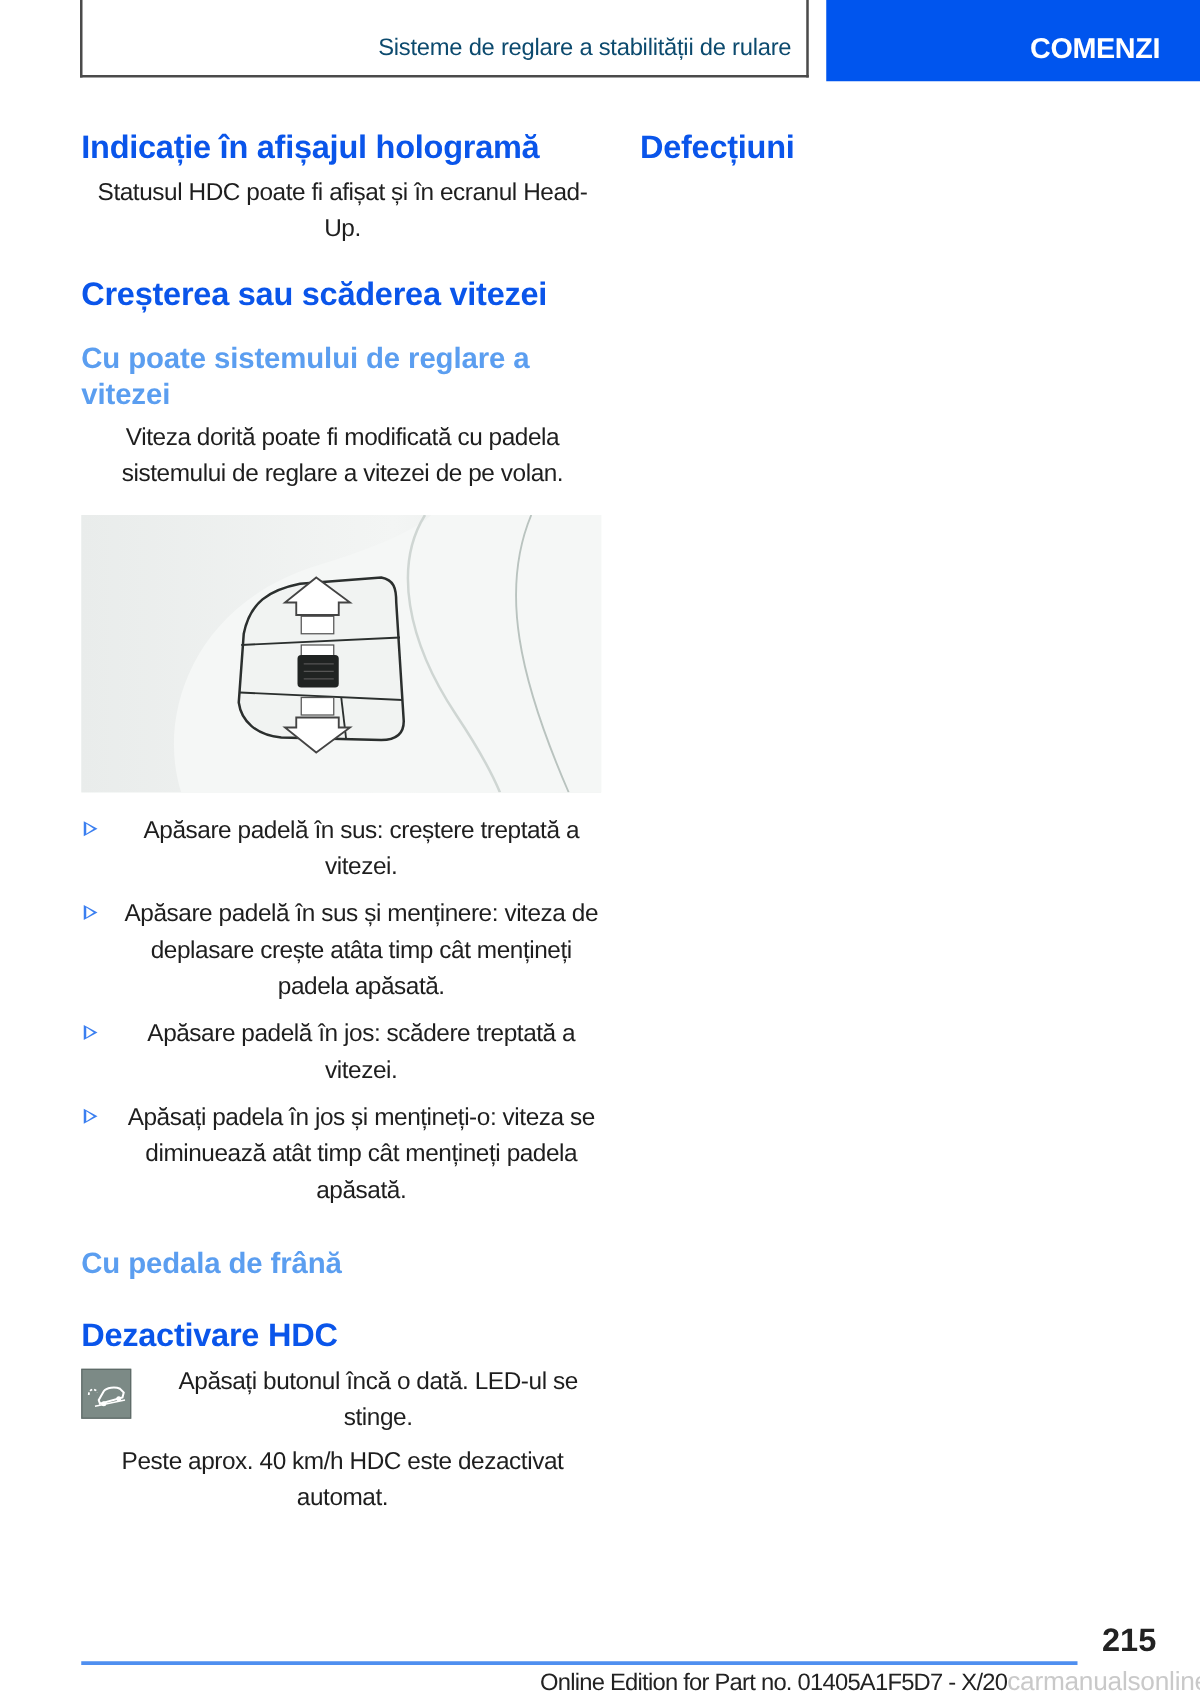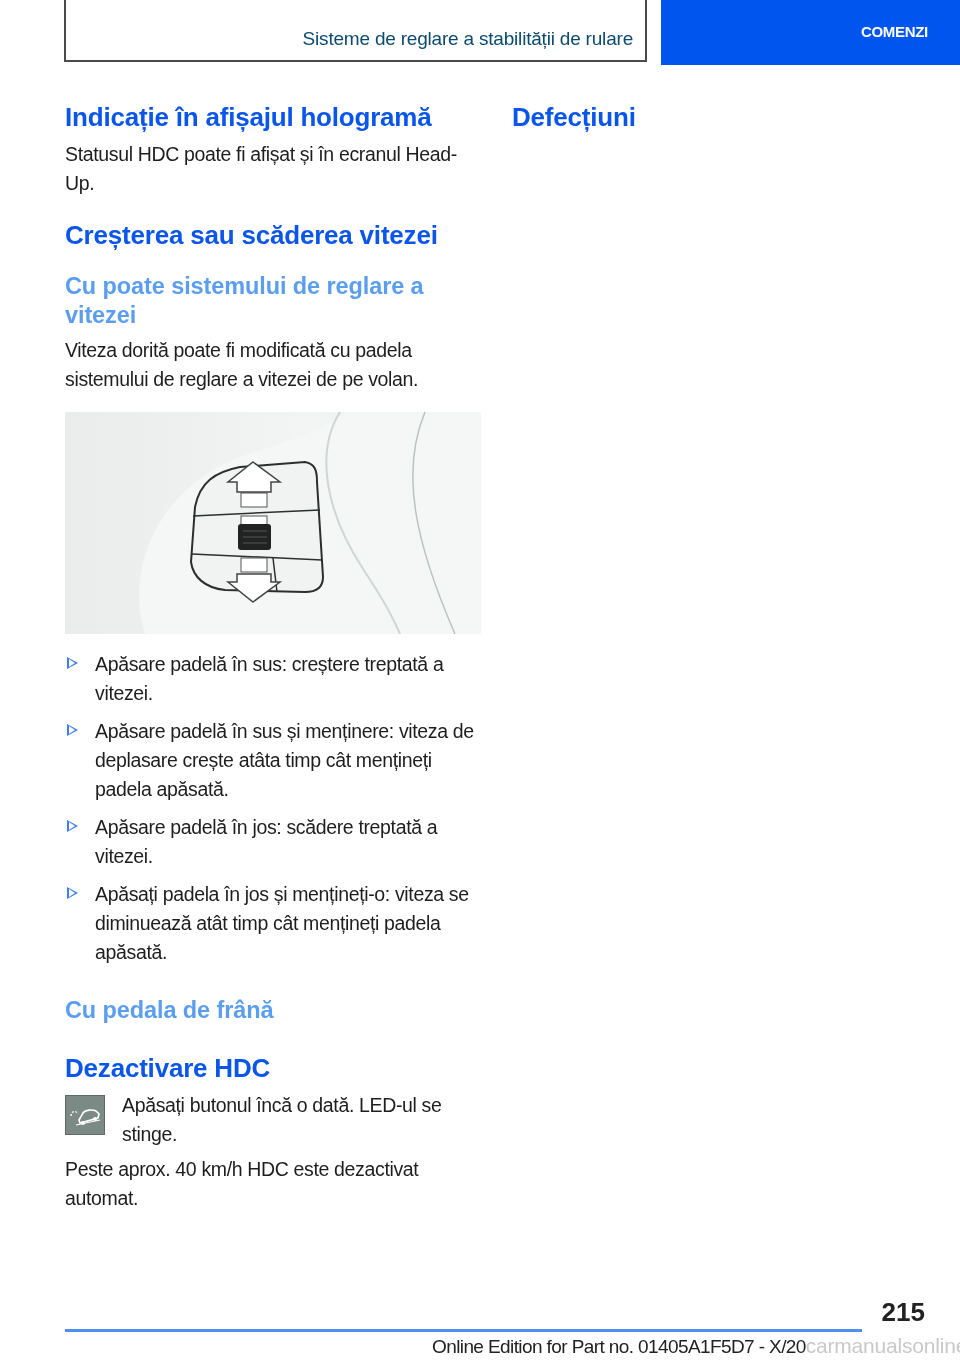--- a/index.html
+++ b/index.html
@@ -11,33 +11,33 @@
     position:absolute; left:64px; top:-2px; width:583px; height:64px;
     border:2px solid #4a4a4a; border-top:none; box-sizing:border-box;
   }
   .hdr-title {
     position:absolute; right:12px; bottom:10px; font-size:19px; color:#0c4a6e; letter-spacing:-0.2px;
   }
   .hdr-tab {
     position:absolute; left:661px; top:0; width:299px; height:65px; background:#0055ee;
   }
   .hdr-tab-label {
-    position:absolute; right:32px; bottom:25px; color:#fff; font-weight:bold; font-size:15px; letter-spacing:-0.3px;
+    position:absolute; right:32px; bottom:13px; color:#fff; font-weight:bold; font-size:23px; letter-spacing:-0.3px;
   }
   .col { position:absolute; top:100px; }
   .col-left { left:65px; width:418px; }
   .col-right { left:512px; width:418px; }
   h1.sec {
     margin:0; font-size:26px; font-weight:bold; color:#0a55ea; line-height:34px; letter-spacing:-0.2px;
   }
   h2.sub {
     margin:0; font-size:23.5px; font-weight:bold; color:#5b9ef0; line-height:29px; letter-spacing:-0.1px;
   }
   p.body {
-    margin:0; font-size:19.5px; line-height:29px; letter-spacing:-0.35px; color:#1e1e1e;
+    margin:0; font-size:19.5px; line-height:29px; letter-spacing:-0.35px; color:#1e1e1e;text-align:center;
   }
   .gap-s { height:6px; }
   .gap-m { height:20px; }
   .figure {
     width:416px; height:222px; margin-top:18px; background:#eef1f0; position:relative; overflow:hidden;
   }
   ul.bullets { list-style:none; margin:16px 0 0 0; padding:0; }
   ul.bullets li { position:relative; padding-left:30px; margin-bottom:9px; }
   ul.bullets li .tri {
     position:absolute; left:2px; top:7px; width:0; height:0;

